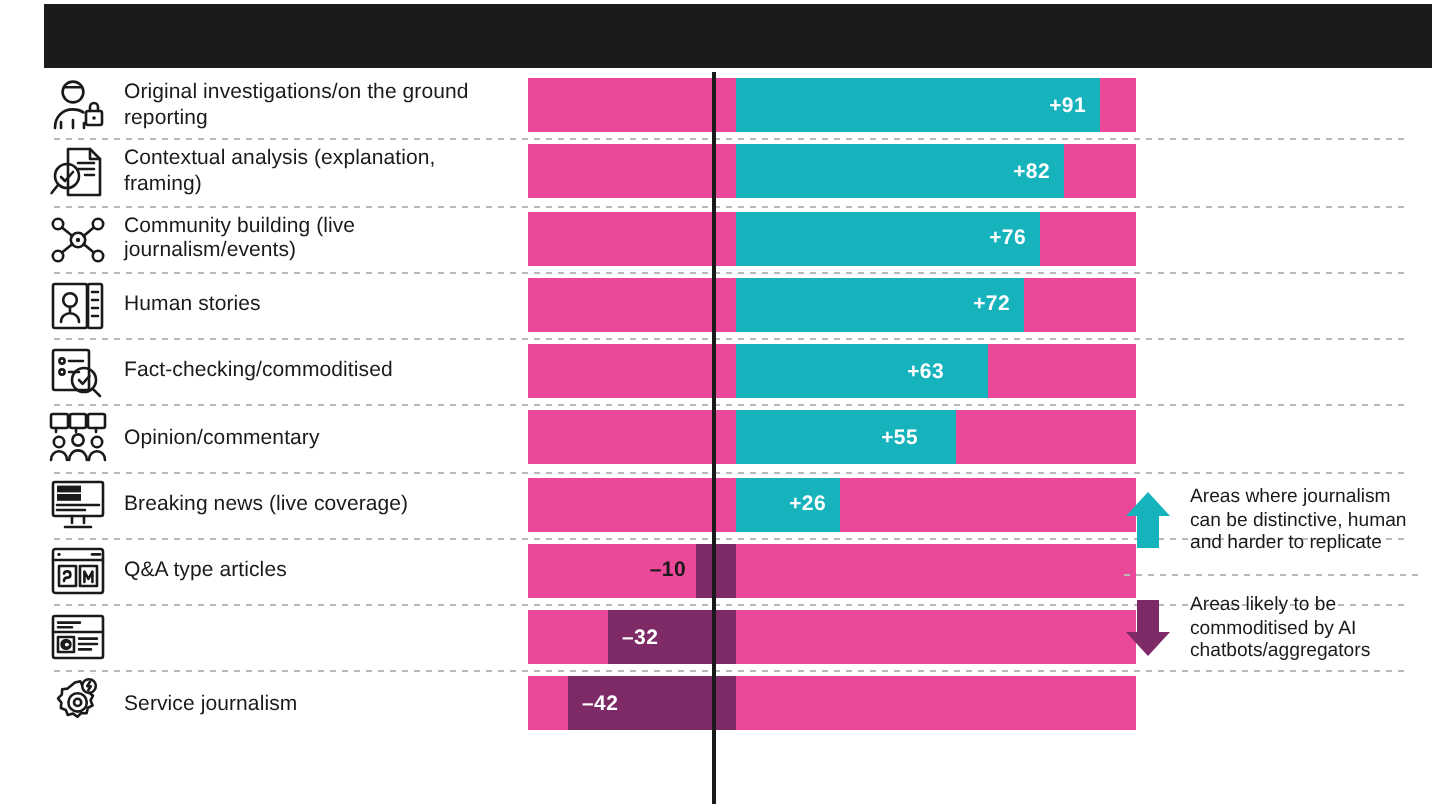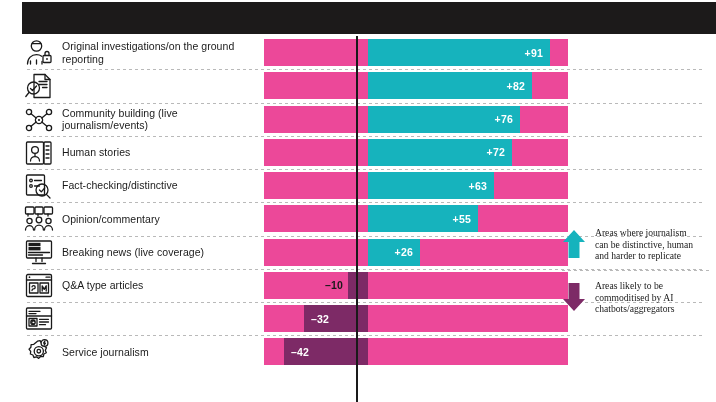--- a/index.html
+++ b/index.html
@@ -66,21 +66,21 @@
   .bar-val.inside-right{right:7px;}
   .bar-val.inside-left{left:7px;}
   .bar-val.outside-left{color:#1a1a1a;}
   
   #zero-line{
     position:absolute;left:356px;top:36px;width:1.6px;height:366px;
     background:#1a1a1a;
   }
   
   #legend{
-    position:absolute;left:562px;top:226px;width:150px;font-family:Liberation Serif, serif;
+    position:absolute;left:562px;top:242px;width:150px;
   }
   .legend-item{
     display:flex;align-items:flex-start;gap:9px;
   }
   .legend-arrow{flex:0 0 auto;width:24px;padding-top:3px;}
   .legend-text{
     font-size:9.6px;line-height:11.6px;color:#1a1a1a;
     padding-top:1px;
   }
   #legend-divider{
@@ -119,20 +119,21 @@
       <div class="icon-cell">
         <svg width="30" height="28" viewBox="0 0 30 28">
           <path d="M10 2.5h11l5 5v18h-16z" stroke="#1a1a1a" fill="none" stroke-width="1.3" stroke-linecap="round" stroke-linejoin="round"></path>
           <path d="M21 2.5v5h5" stroke="#1a1a1a" fill="none" stroke-width="1.3" stroke-linecap="round" stroke-linejoin="round"></path>
           <path d="M15 9.5h8M15 12.5h8M18.5 15.5h4.5" stroke="#1a1a1a" fill="none" stroke-width="1.3" stroke-linecap="round" stroke-linejoin="round"></path>
           <circle cx="9.5" cy="16" r="6" stroke="#1a1a1a" fill="none" stroke-width="1.3" stroke-linecap="round" stroke-linejoin="round"></circle>
           <path d="M5 20.5 L1.8 24.5" stroke="#1a1a1a" fill="none" stroke-width="1.3" stroke-linecap="round" stroke-linejoin="round"></path>
           <path d="M6.5 16.5l2 2 4-4.5" stroke="#1a1a1a" fill="none" stroke-width="1.3" stroke-linecap="round" stroke-linejoin="round"></path>
         </svg>
       </div>
+      <div class="label-cell">Contextual analysis (explanation, framing)</div>
       <div class="track">
         <div class="bar pos" style="width: 164px; left: 104px;"></div>
         <div class="bar-val inside-right" style="left: 104px; width: 164px; justify-content: flex-end; padding-right: 7px; box-sizing: border-box;">+82</div>
       </div>
     </div>
     <div class="row">
       <div class="row-sep"></div>
       <div class="icon-cell">
         <svg width="30" height="28" viewBox="0 0 30 28">
           <circle cx="15" cy="14" r="3.6" stroke="#1a1a1a" fill="none" stroke-width="1.3" stroke-linecap="round" stroke-linejoin="round"></circle>
@@ -174,24 +175,24 @@
         <svg width="30" height="28" viewBox="0 0 30 28">
           <rect x="2.5" y="3" width="18" height="20" rx="1" stroke="#1a1a1a" fill="none" stroke-width="1.3" stroke-linecap="round" stroke-linejoin="round"></rect>
           <circle cx="7" cy="8.5" r="1.3" stroke="#1a1a1a" fill="none" stroke-width="1.3" stroke-linecap="round" stroke-linejoin="round"></circle>
           <circle cx="7" cy="14" r="1.3" stroke="#1a1a1a" fill="none" stroke-width="1.3" stroke-linecap="round" stroke-linejoin="round"></circle>
           <path d="M10.5 8.5h7M10.5 14h5" stroke="#1a1a1a" fill="none" stroke-width="1.3" stroke-linecap="round" stroke-linejoin="round"></path>
           <circle cx="18" cy="18" r="6" stroke="#1a1a1a" fill="none" stroke-width="1.3" stroke-linecap="round" stroke-linejoin="round"></circle>
           <path d="M15.5 18l1.8 1.9 3.4-3.9" stroke="#1a1a1a" fill="none" stroke-width="1.3" stroke-linecap="round" stroke-linejoin="round"></path>
           <path d="M22.4 22.4 L26 26" stroke="#1a1a1a" fill="none" stroke-width="1.3" stroke-linecap="round" stroke-linejoin="round"></path>
         </svg>
       </div>
-      <div class="label-cell">Fact-checking/distinctive</div>
+      <div class="label-cell">Fact-checking/commoditised</div>
       <div class="track">
         <div class="bar pos" style="width: 126px; left: 104px;"></div>
-        <div class="bar-val inside-right" style="left: 104px; width: 126px; justify-content: flex-end; padding-right: 7px; box-sizing: border-box;">+63</div>
+        <div class="bar-val inside-right" style="left: 104px; width: 126px; justify-content: flex-end; padding-right: 22px; box-sizing: border-box;">+63</div>
       </div>
     </div>
     <div class="row">
       <div class="row-sep"></div>
       <div class="icon-cell">
         <svg width="30" height="28" viewBox="0 0 30 28">
           <rect x="1.5" y="2" width="8.5" height="7" rx="1" stroke="#1a1a1a" fill="none" stroke-width="1.3" stroke-linecap="round" stroke-linejoin="round"></rect>
           <rect x="11" y="2" width="8" height="7" rx="1" stroke="#1a1a1a" fill="none" stroke-width="1.3" stroke-linecap="round" stroke-linejoin="round"></rect>
           <rect x="20" y="2" width="8.5" height="7" rx="1" stroke="#1a1a1a" fill="none" stroke-width="1.3" stroke-linecap="round" stroke-linejoin="round"></rect>
           <path d="M4 9v2M14 9v2M24 9v2" stroke="#1a1a1a" fill="none" stroke-width="1.3" stroke-linecap="round" stroke-linejoin="round"></path>
@@ -199,21 +200,21 @@
           <circle cx="15" cy="15" r="2.8" stroke="#1a1a1a" fill="none" stroke-width="1.3" stroke-linecap="round" stroke-linejoin="round"></circle>
           <circle cx="24.5" cy="16" r="2.6" stroke="#1a1a1a" fill="none" stroke-width="1.3" stroke-linecap="round" stroke-linejoin="round"></circle>
           <path d="M1.5 25c0-2.6 1.8-4.4 4-4.4s4 1.8 4 4.4" stroke="#1a1a1a" fill="none" stroke-width="1.3" stroke-linecap="round" stroke-linejoin="round"></path>
           <path d="M10.6 25c0-2.8 2-4.8 4.4-4.8s4.4 2 4.4 4.8" stroke="#1a1a1a" fill="none" stroke-width="1.3" stroke-linecap="round" stroke-linejoin="round"></path>
           <path d="M20.5 25c0-2.6 1.8-4.4 4-4.4s4 1.8 4 4.4" stroke="#1a1a1a" fill="none" stroke-width="1.3" stroke-linecap="round" stroke-linejoin="round"></path>
         </svg>
       </div>
       <div class="label-cell">Opinion/commentary</div>
       <div class="track">
         <div class="bar pos" style="width: 110px; left: 104px;"></div>
-        <div class="bar-val inside-right" style="left: 104px; width: 110px; justify-content: flex-end; padding-right: 7px; box-sizing: border-box;">+55</div>
+        <div class="bar-val inside-right" style="left: 104px; width: 110px; justify-content: flex-end; padding-right: 19px; box-sizing: border-box;">+55</div>
       </div>
     </div>
     <div class="row">
       <div class="row-sep"></div>
       <div class="icon-cell">
         <svg width="30" height="28" viewBox="0 0 30 28">
           <rect x="2.5" y="2" width="25" height="17" rx="1" stroke="#1a1a1a" fill="none" stroke-width="1.3" stroke-linecap="round" stroke-linejoin="round"></rect>
           <rect x="4.5" y="3.8" width="12" height="3.4" fill="#1a1a1a"></rect>
           <rect x="4.5" y="8" width="12" height="3.4" fill="#1a1a1a"></rect>
           <path d="M4.5 13.5h21M4.5 16h14" stroke="#1a1a1a" fill="none" stroke-width="1.3" stroke-linecap="round" stroke-linejoin="round"></path>

